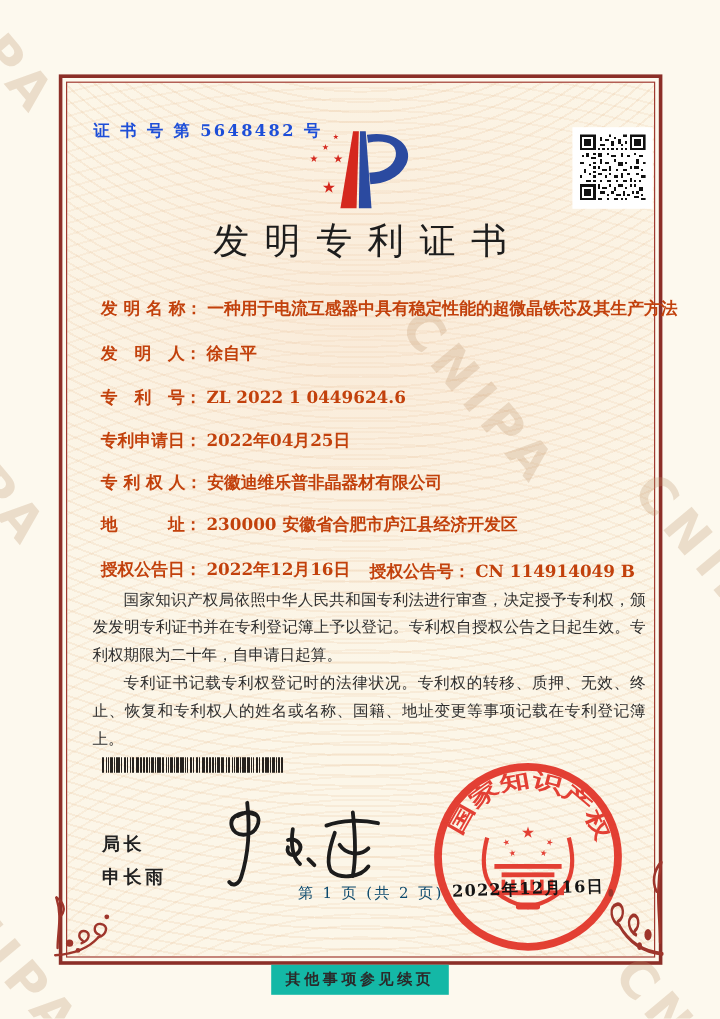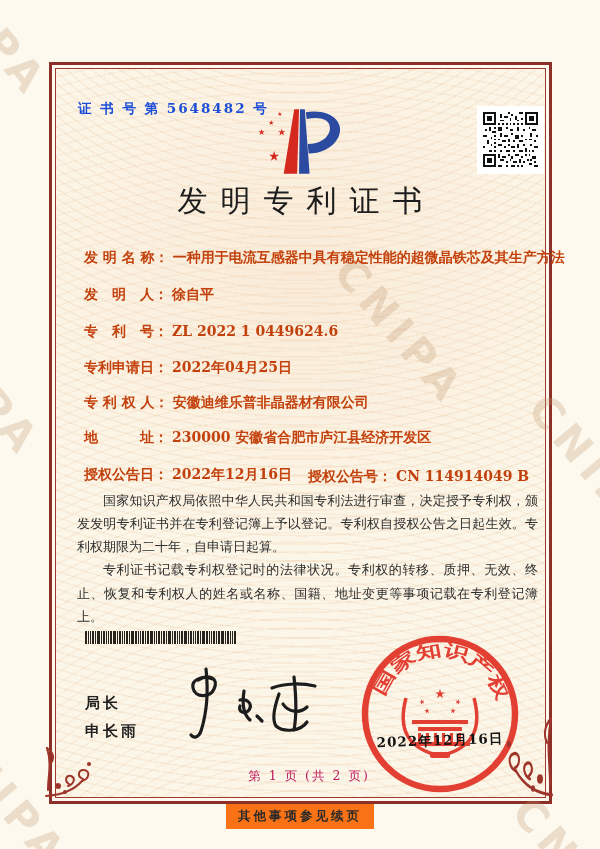--- a/index.html
+++ b/index.html
@@ -71,24 +71,24 @@
   .officer.t2{top:712px;}
   .signature{position:absolute;left:168px;top:664px;}
 
   .seal{position:absolute;left:358px;top:632px;width:164px;height:164px;mix-blend-mode:multiply;opacity:.95;}
   .seal-date{
     position:absolute;left:364px;top:732px;width:152px;text-align:center;
     font-size:13.5px;font-weight:700;color:#141414;letter-spacing:1px;
     transform:rotate(-2deg);z-index:3;
   }
 
-  .page-info{position:absolute;left:0;right:0;top:768px;text-align:center;font-size:12.5px;letter-spacing:2px;color:#be185d;margin-left:18px;}
+  .page-info{position:absolute;left:0;right:0;top:736px;text-align:center;font-size:12.5px;letter-spacing:2px;color:#0c4a6e;margin-left:18px;}
   .cont-note{
     position:absolute;left:50%;top:804px;transform:translateX(-50%);
-    background:#f97316;padding:4px 12px;font-size:12.5px;letter-spacing:3px;
+    background:#14b8a6;padding:4px 12px;font-size:12.5px;letter-spacing:3px;
     color:#2a2a2a;z-index:4;white-space:nowrap;font-weight:600;
   }
 
   .ornament{position:absolute;z-index:3;}
   .orn-bl{left:44px;top:740px;}
   .orn-br{left:484px;top:706px;transform:scaleX(-1);}
 </style>
 </head>
 <body>
 

